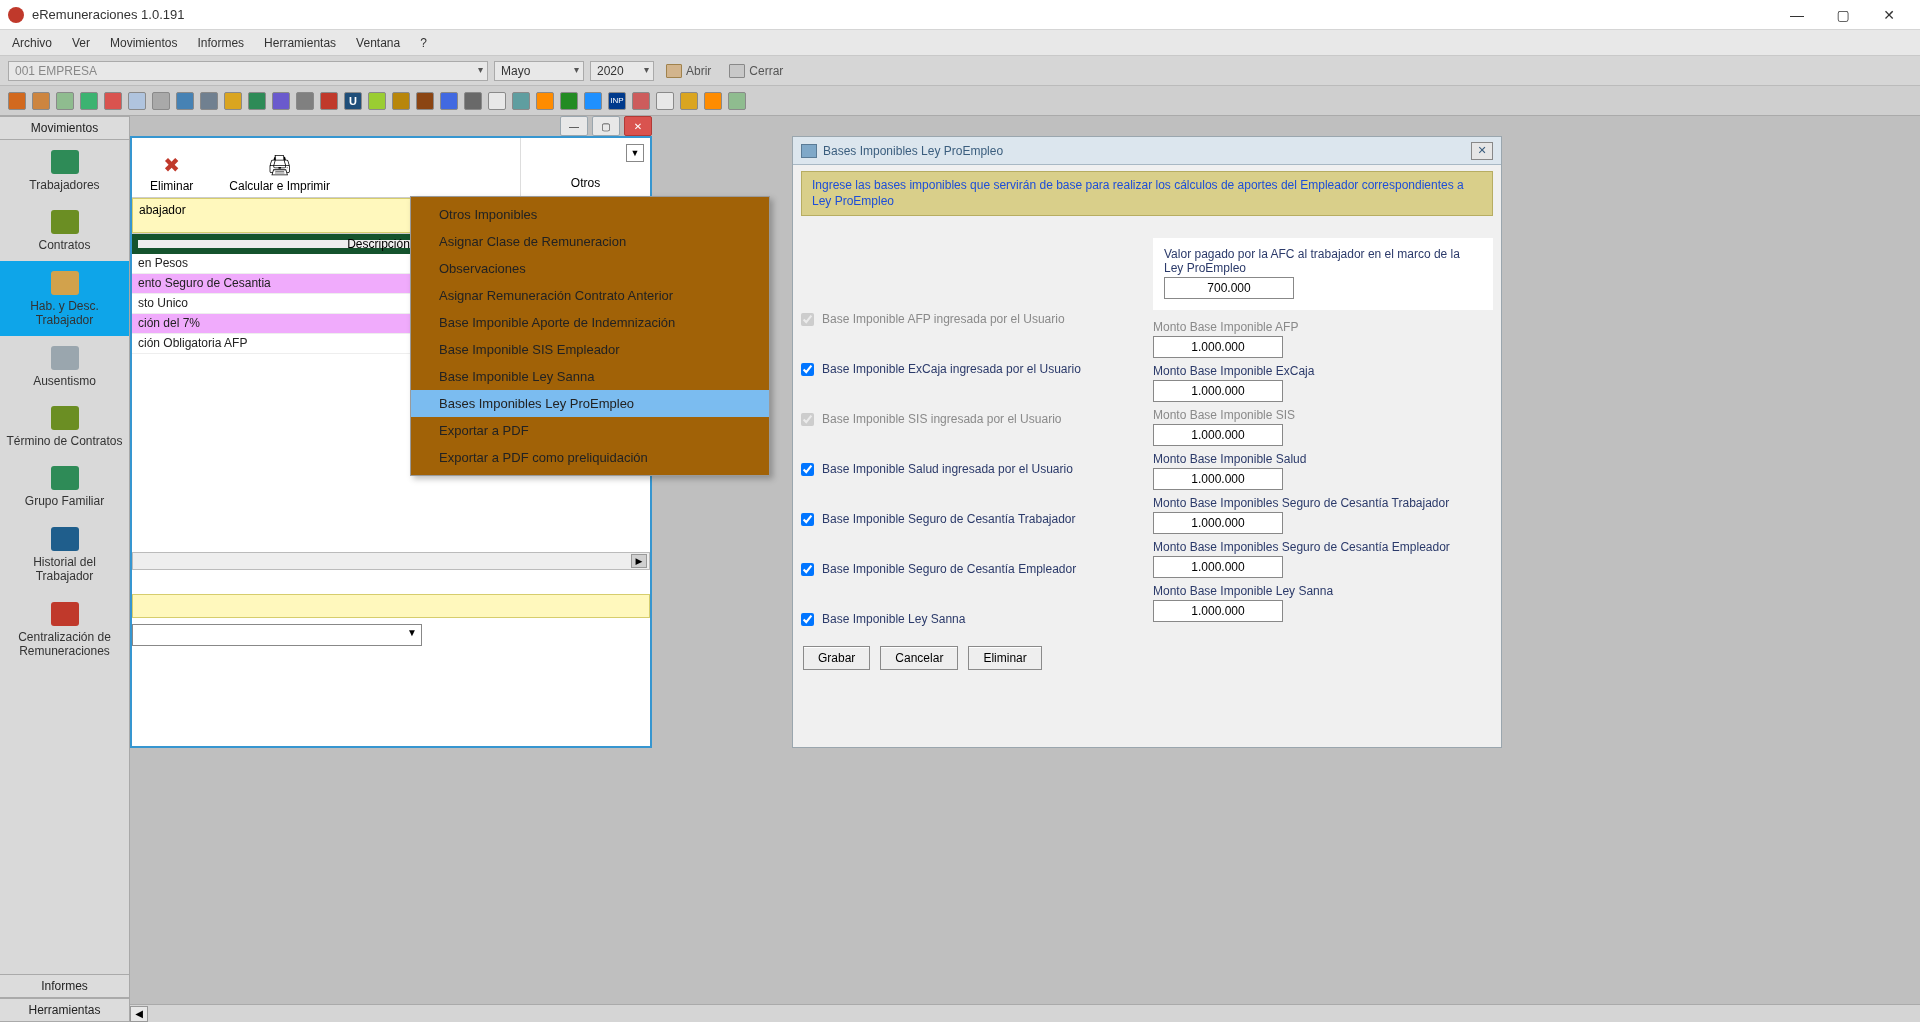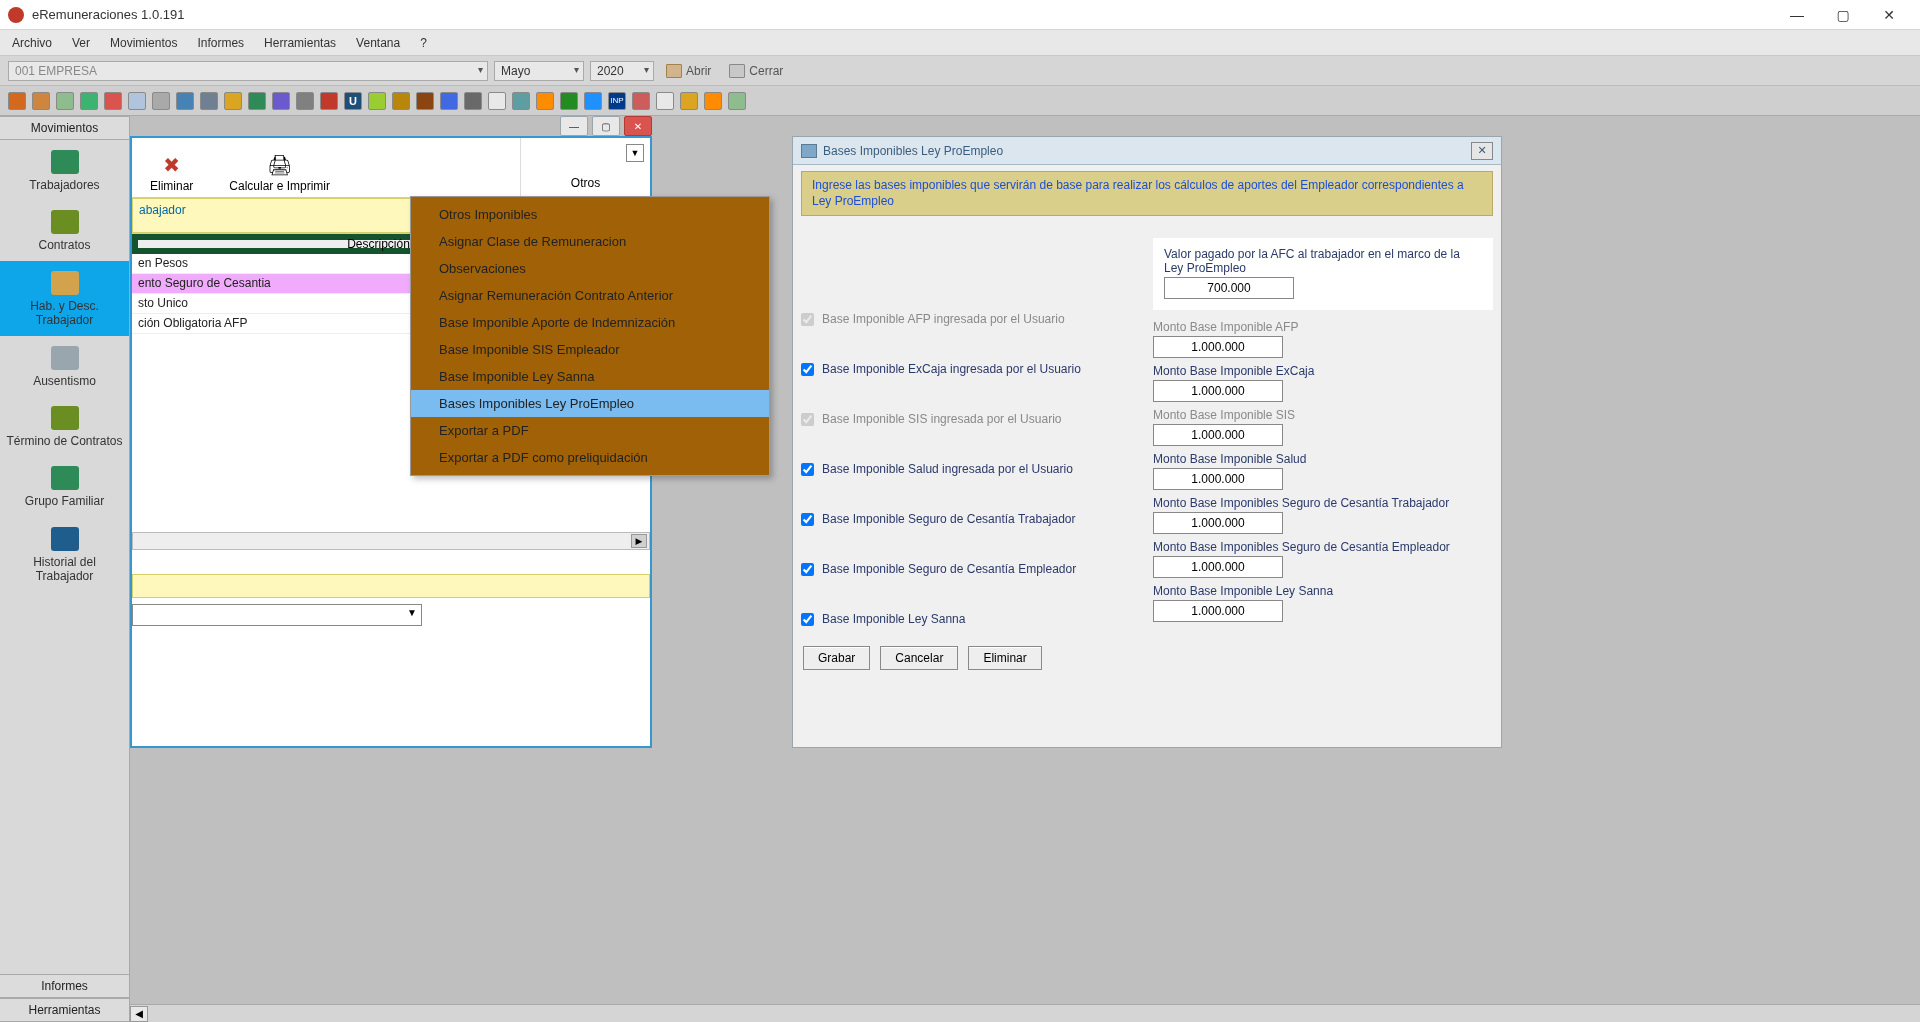--- a/index.html
+++ b/index.html
@@ -50,21 +50,21 @@
   .win1 .chrome .cb.close { background: #d9534f; color: #fff; border-color: #b13a36; }
   .win1 .tb { height: 60px; border-bottom: 1px solid #ccc; display: flex; align-items: stretch; }
   .win1 .tb .tbi { flex: 0 0 auto; padding: 6px 18px 4px; text-align: center; display: flex; flex-direction: column; align-items: center; justify-content: flex-end; gap: 4px; cursor: pointer; }
   .win1 .tb .tbi .ii { width: 28px; height: 22px; }
   .win1 .tb .tbi.x .ii::before { content:"✖"; color:#c0392b; font-size:20px; }
   .win1 .tb .tbi.print .ii::before { content:"🖨"; font-size:20px; }
   .win1 .tb .spacer { flex: 1; }
   .win1 .tb .otros { width: 130px; background: #fff; border-left: 1px solid #ddd; border-bottom: 1px solid #ddd; display: flex; align-items: flex-end; justify-content: center; padding-bottom: 6px; position: relative; }
   .win1 .tb .otros .cbx { position:absolute; top:6px; right:6px; width:18px; height:18px; border:1px solid #888; display:flex; align-items:center; justify-content:center; font-size:9px; }
   .win1 .row2 { display: flex; border-bottom: 1px solid #ccc; height: 36px; }
-  .win1 .row2 .lab { flex: 1; background: #fff8bd; border: 1px solid #d6cd6d; padding: 4px 6px; color: #0369a1; }
+  .win1 .row2 .lab { flex: 1; background: #fff8bd; border: 1px solid #d6cd6d; padding: 4px 6px; color: #000000; }
   .win1 .row2 .sel { flex: 0 0 160px; padding: 2px 4px; }
   .win1 .row2 .sel .lbl { font-size: 11px; color: #333; }
   .win1 .row2 .sel .dd { border: 1px solid #999; padding: 2px 16px 2px 4px; font-size: 11px; position: relative; }
   .win1 .row2 .sel .dd::after { content: "▾"; position: absolute; right: 3px; font-size: 9px; color: #555; }
   .win1 .grid-head { display: flex; background: #eee; border: 6px solid #14532d; height: 20px; align-items: center; }
   .win1 .grid-head .c1 { flex: 1; text-align: center; border-right: 1px solid #bbb; }
   .win1 .grid-head .c2 { width: 24px; text-align: center; }
   .win1 .grid-body .gr { height: 20px; padding: 2px 6px; font-size: 12px; color: #222; border-bottom: 1px solid #eee; white-space: nowrap; overflow: hidden; }
   .win1 .grid-body .gr.alt { background: #f0abfc; }
   .win1 .blank { height: 198px; }
@@ -204,20 +204,24 @@
             <div>Término de Contratos</div>
           </div>
           <div class="sb-item">
             <div class="sb-icon" style="background: rgb(46, 139, 87);"></div>
             <div>Grupo Familiar</div>
           </div>
           <div class="sb-item">
             <div class="sb-icon" style="background: rgb(31, 94, 140);"></div>
             <div>Historial del Trabajador</div>
           </div>
+          <div class="sb-item">
+            <div class="sb-icon" style="background: rgb(192, 57, 43);"></div>
+            <div>Centralización de Remuneraciones</div>
+          </div>
         </div>
       <div class="sidebar-footer">Informes</div>
       <div class="sidebar-footer">Herramientas</div>
     </div>
 
     <div class="mdi">
 
       <div class="win1">
         <div class="chrome">
           <div class="cb">—</div>
@@ -247,20 +251,21 @@
           </div>
         </div>
         <div class="grid-head">
           <div class="c1">Descripción</div>
           <div class="c2">\</div>
         </div>
         <div class="grid-body" id="grid-body">
             <div class="gr"> en Pesos</div>
             <div class="gr alt">ento Seguro de Cesantia</div>
             <div class="gr">sto Unico</div>
+            <div class="gr alt">ción del 7%</div>
             <div class="gr">ción Obligatoria AFP</div>
           </div>
         <div class="blank"></div>
         <div class="scrl">
             <div class="thumb">▶</div>
           </div>
         <div class="bot-yellow"></div>
         <div class="bot-combo"></div>
       </div>
 

